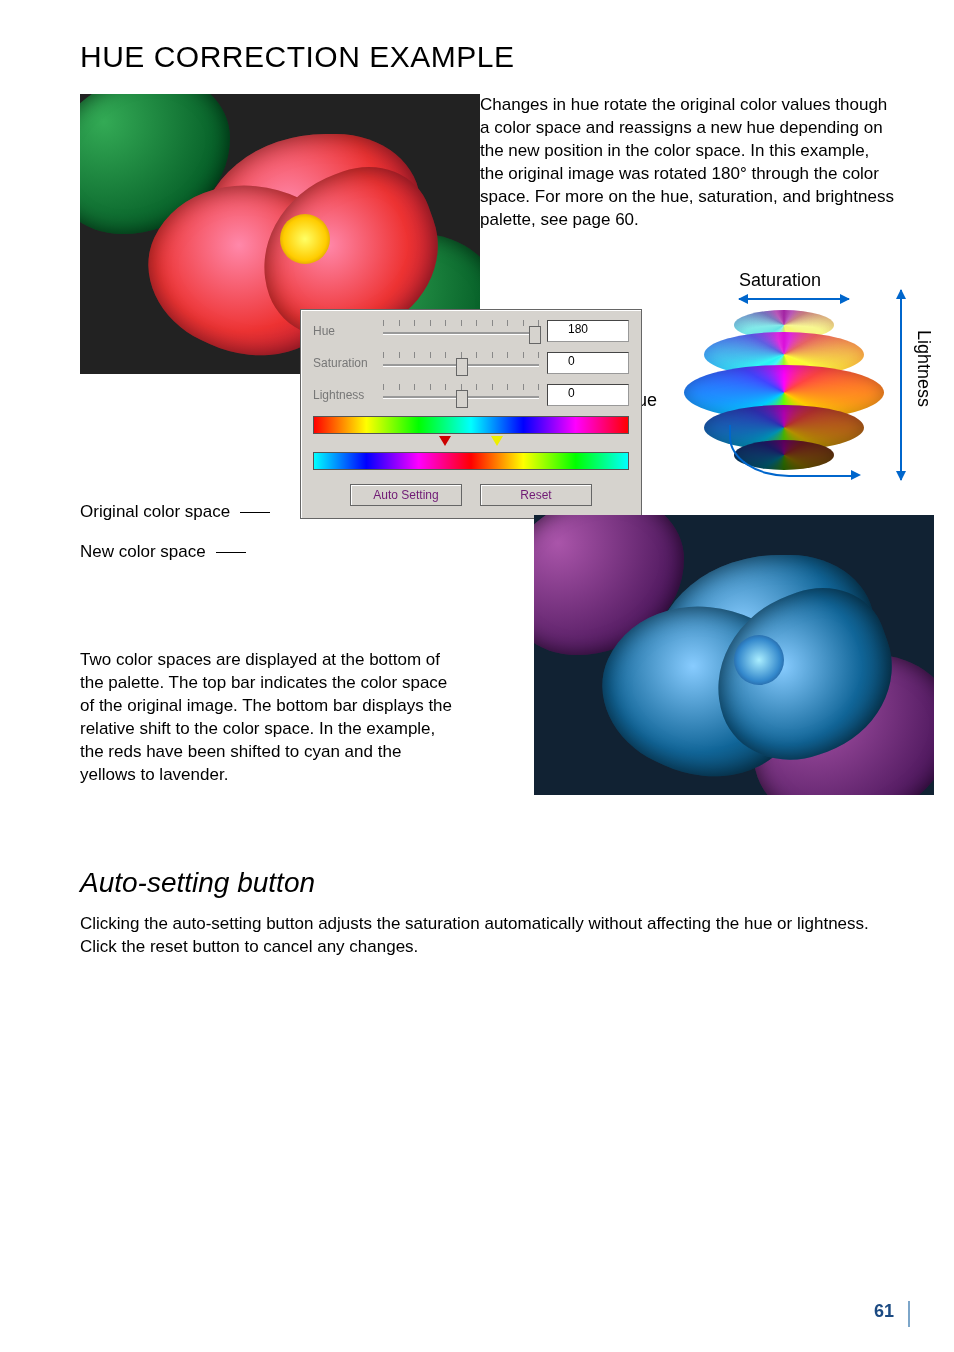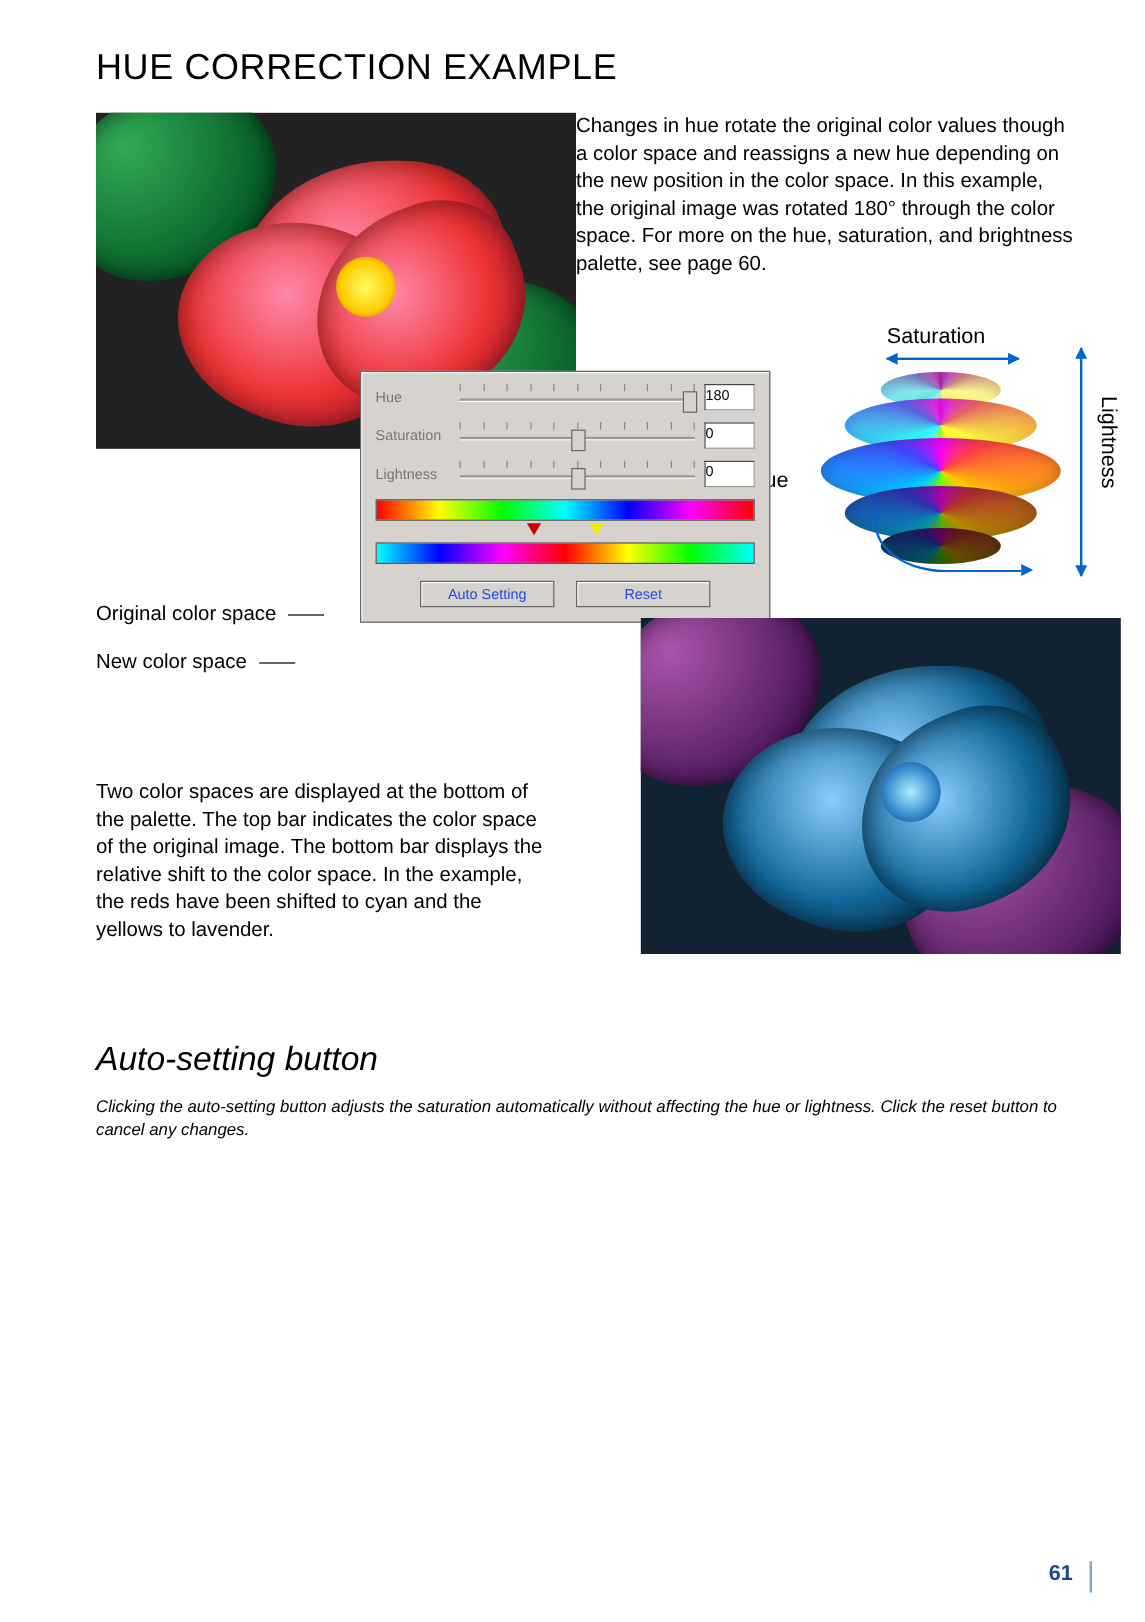--- a/index.html
+++ b/index.html
@@ -241,21 +241,21 @@
     width: 10px; height: 16px;
     background: #d6d3ce;
     border: 1px solid #666;
   }
   .val {
     width: 40px;
     height: 18px;
     background: #fff;
     border: 1px inset #999;
     text-align: left;
-    padding: 1px 0;
+    padding: 1px 20px;
     color: #000;
     font-size: 12px;
   }
 
   .gradbar {
     height: 16px;
     border: 1px solid #555;
     margin: 6px 0 4px 0;
   }
   .grad-orig {
@@ -283,21 +283,21 @@
     justify-content: center;
     gap: 18px;
     margin-top: 14px;
   }
   .winbtn {
     min-width: 90px;
     padding: 3px 10px;
     background: #d6d3ce;
     border: 1px solid #666;
     box-shadow: 1px 1px 0 #fff inset;
-    color: #1d4ed8;
+    color: #701a75;
     font-family: Tahoma, Arial, sans-serif;
     font-size: 12px;
     text-align: center;
   }
 
   .labels-left {
     position: absolute;
     left: 0;
     top: 132px;
     font-size: 17px;
@@ -352,24 +352,23 @@
     background: radial-gradient(circle, #aef 0%, #38c 60%, #136 100%);
   }
 
   h2.subhead {
     font-style: italic;
     font-weight: 400;
     font-size: 28px;
     margin: 80px 0 14px 0;
   }
   .body-text {
-    font-size: 14px;
+    font-size: 17px;
     line-height: 1.35;
     max-width: 820px;
-    font-style: italic;
   }
   .pagenum {
     position: absolute;
     right: 60px;
     bottom: 30px;
     font-weight: bold;
     font-size: 18px;
     color: #1b4a82;
   }
   .page-edge {

